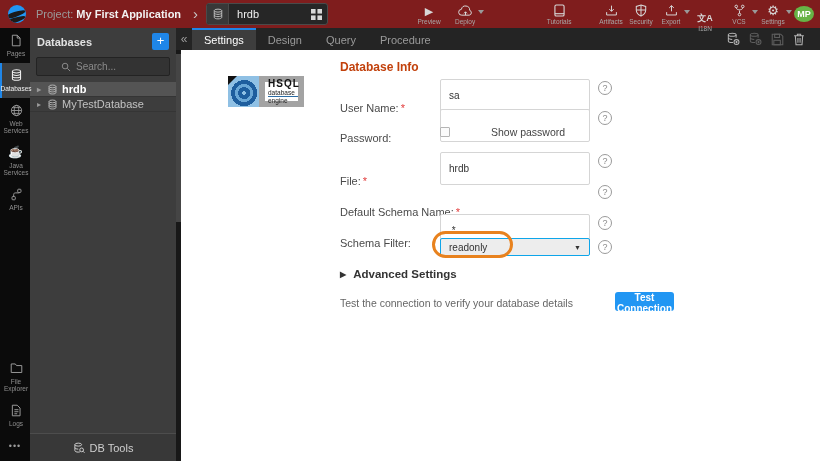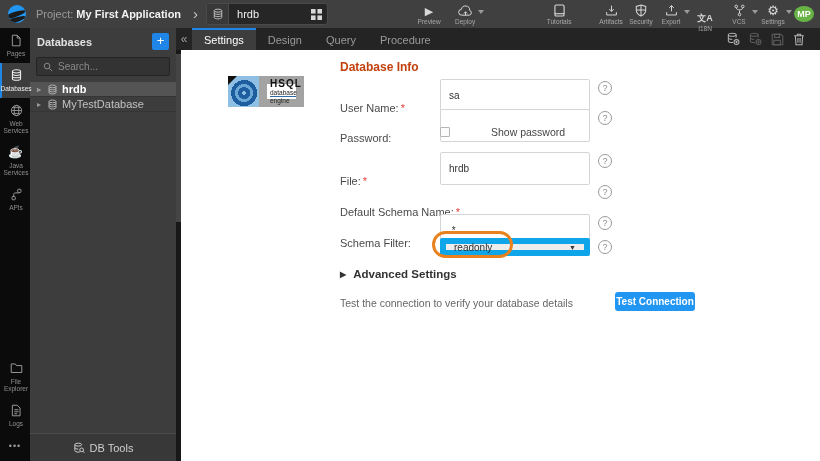--- a/index.html
+++ b/index.html
@@ -1,20 +1,20 @@
 <!DOCTYPE html>
 <html><head>
 <meta charset="utf-8">
 <style>
   * { margin:0; padding:0; box-sizing:border-box; }
   html,body { width:820px; height:461px; overflow:hidden; }
   body { font-family:"Liberation Sans", sans-serif; background:#fff; position:relative; }
 
   
-  .topbar { position:absolute; top:0; left:0; width:820px; height:28px; background:#404040; display:flex; align-items:center; z-index:5; }
+  .topbar { position:absolute; top:0; left:0; width:820px; height:28px; background:#7f1d1d; display:flex; align-items:center; z-index:5; }
   .wm-logo { width:18px; height:18px; border-radius:50%; background:#2196f3; margin-left:8px; position:relative; overflow:hidden; flex:none; }
   .wm-logo:before { content:""; position:absolute; left:-4px; top:7px; width:22px; height:5px; background:#1b1b1b; border-radius:50%; transform:rotate(-18deg); }
   .wm-logo:after { content:""; position:absolute; left:-6px; top:13px; width:24px; height:5px; background:#1b1b1b; border-radius:50%; transform:rotate(-18deg); }
   .proj { margin-left:10px; font-size:11px; color:#9a9a9a; white-space:nowrap; }
   .proj b { color:#f2f2f2; font-weight:bold; }
   .top-chevron { color:#c8c8c8; font-size:15px; margin:0 8px 0 12px; line-height:26px; }
   .artifact-box { height:22px; width:122px; background:#262626; border:1px solid #4a4a4a; border-radius:3px; display:flex; align-items:center; overflow:hidden; }
   .artifact-box .dbcell { width:22px; height:100%; background:#383838; border-right:1px solid #4a4a4a; display:flex; align-items:center; justify-content:center; color:#bdbdbd; }
   .artifact-box .aname { flex:1; color:#f0f0f0; font-size:11px; padding-left:8px; }
   .artifact-box .gridcell { width:22px; display:flex; align-items:center; justify-content:center; color:#d8d8d8; }
@@ -35,21 +35,21 @@
   .rail-item.active .ricon { color:#f0f0f0; }
   .rail-bottom { margin-top:auto; }
   .rail-dots { color:#9b9b9b; font-size:9px; text-align:center; letter-spacing:1px; padding:8px 0 10px; cursor:pointer; }
 
   
   .panel { position:absolute; top:28px; left:30px; width:146px; height:433px; background:#3d3d3d; display:flex; flex-direction:column; z-index:3; }
   .panel-head { height:27px; display:flex; align-items:center; padding:0 7px; }
   .panel-title { color:#e2e2e2; font-size:11px; font-weight:bold; flex:1; }
   .add-btn { width:17px; height:17px; background:#1f86e8; color:#fff; border-radius:2px; font-size:13px; line-height:15px; text-align:center; cursor:pointer; }
   .search-wrap { padding:2px 6px 6px; }
-  .search-box { height:19px; background:#333; border:1px solid #232323; border-radius:2px; display:flex; align-items:center; padding:0 6px; }
+  .search-box { height:19px; background:#333; border:1px solid #232323; border-radius:2px; display:flex; align-items:center; padding:0 24px; }
   .search-box svg { color:#8a8a8a; margin-right:5px; flex:none; }
   .search-box input { background:transparent; border:none; outline:none; color:#bbb; font-size:10px; width:100%; font-family:"Liberation Sans",sans-serif; }
   .search-box input::placeholder { color:#8a8a8a; }
   .tree { flex:1; overflow:hidden; }
   .tree-row { height:15px; display:flex; align-items:center; padding-left:7px; color:#c2c2c2; font-size:11px; cursor:pointer; border-bottom:1px solid #353535; }
   .tree-row .tw { color:#9a9a9a; font-size:8px; width:10px; }
   .tree-row svg { margin-right:4px; color:#b5b5b5; flex:none; }
   .tree-row.selected { background:#545454; color:#fff; font-weight:bold; }
   .panel-foot { height:28px; background:#383838; border-top:1px solid #4d4d4d; display:flex; align-items:center; justify-content:center; color:#cfcfcf; font-size:11px; cursor:pointer; }
   .panel-foot svg { margin-right:5px; color:#cfcfcf; }
@@ -67,41 +67,41 @@
   .content-wrap { position:absolute; top:22px; left:0; width:644px; height:411px; background:#181818; }
   .vscroll { position:absolute; left:0; top:0; width:5px; height:411px; background:#181818; }
   .vscroll .thumb { position:absolute; left:0; top:4px; width:5px; height:168px; background:#454545; cursor:grab; }
   .content { position:absolute; left:5px; top:0; width:639px; height:411px; background:#fff; }
 
   
   .hsql { position:absolute; left:47px; top:26px; height:31px; display:flex; }
   .hsql-icon { width:31px; height:31px; background:#8fc0e4; position:relative;
      background:radial-gradient(circle at 52% 55%, #8fc0e4 0 2px, #1e5e9e 2px 6px, #6aa7d6 6px 9px, #1e5e9e 9px 13px, #8fc0e4 13px); }
   .hsql-icon:before { content:""; position:absolute; left:0; top:0; border-top:9px solid #111; border-right:9px solid transparent; }
-  .hsql-text { width:45px; border:8px solid #a3a3a3; background:#fff; display:flex; flex-direction:column; justify-content:center; padding-left:3px; }
+  .hsql-text { width:45px; border:6px solid #a3a3a3; background:#fff; display:flex; flex-direction:column; justify-content:center; padding-left:3px; }
   .hsql-text .t1 { font-size:10px; font-weight:bold; letter-spacing:1px; color:#111; line-height:10px; }
   .hsql-text .t2 { font-size:6.5px; color:#222; line-height:7px; }
 
   
   .section-title { position:absolute; left:159px; top:10px; font-size:12px; font-weight:bold; color:#c2410c; }
   .frow { position:absolute; left:159px; width:470px; height:18px; }
   .frow .flabel { position:absolute; left:0; top:0; font-size:11px; color:#4a4a4a; line-height:18px;margin-top:20px; }
   .req { color:#e23b3b; margin-left:2px; }
   .finput { position:absolute; left:100px; top:0; width:150px; height:33px; border:1px solid #d5d5d5; border-radius:2px; background:#fff; font-size:10px; color:#333; padding:0 8px; font-family:"Liberation Sans",sans-serif; outline:none; }
   .finput.disabled { background:#ebebe4; border-color:#d9d9cf; }
-  .fselect { position:absolute; left:100px; top:0; width:150px; height:18px; border:6px solid #0ea5e9; border-radius:2px; background:#ededed; font-size:10px; color:#333; padding:0 8px; display:flex; align-items:center; cursor:pointer; }
+  .fselect { position:absolute; left:100px; top:0; width:150px; height:18px; border:1px solid #0ea5e9; border-radius:2px; background:#ededed; font-size:10px; color:#333; padding:0 8px; display:flex; align-items:center; cursor:pointer; }
   .fselect .sel-caret { margin-left:auto; font-size:7px; color:#333; }
   .help { position:absolute; left:258px; top:2px; width:14px; height:14px; border:1px solid #9a9a9a; border-radius:50%; color:#8a8a8a; font-size:9px; line-height:12px; text-align:center; cursor:pointer; }
   .chk-row { position:absolute; left:259px; top:76px; display:flex; align-items:center; }
   .chk { width:10px; height:10px; border:1px solid #b5b5b5; background:#fbfbfb; border-radius:1px; margin-right:5px; cursor:pointer; }
   .chk-label { font-size:10.5px; color:#444;margin-left:36px; }
   .adv { position:absolute; left:159px; top:218px; font-size:11.5px; font-weight:bold; color:#333; display:flex; align-items:center; cursor:pointer; }
   .adv .adv-caret { font-size:8px; color:#333; margin-right:7px; }
   .test-hint { position:absolute; left:159px; top:247px; font-size:10.5px; color:#666; }
-  .test-btn { position:absolute; left:434px; top:242px; width:80px; height:19px; background:#2196f3; color:#fff; border:none; border-radius:3px; font-size:10px; font-weight:bold; cursor:pointer; font-family:"Liberation Sans",sans-serif; }
+  .test-btn { position:absolute; left:434px; top:242px; width:59px; height:19px; background:#2196f3; color:#fff; border:none; border-radius:3px; font-size:10px; font-weight:bold; cursor:pointer; font-family:"Liberation Sans",sans-serif; }
   .annotation { position:absolute; left:251px; top:181px; width:81px; height:27px; border:3px solid #e8821e; border-radius:14px; pointer-events:none; }
 </style>
 </head>
 <body>
 
 <div class="topbar">
   <div class="wm-logo"></div>
   <div class="proj">
     <span>Project:</span>
     <b>My First Application</b>

